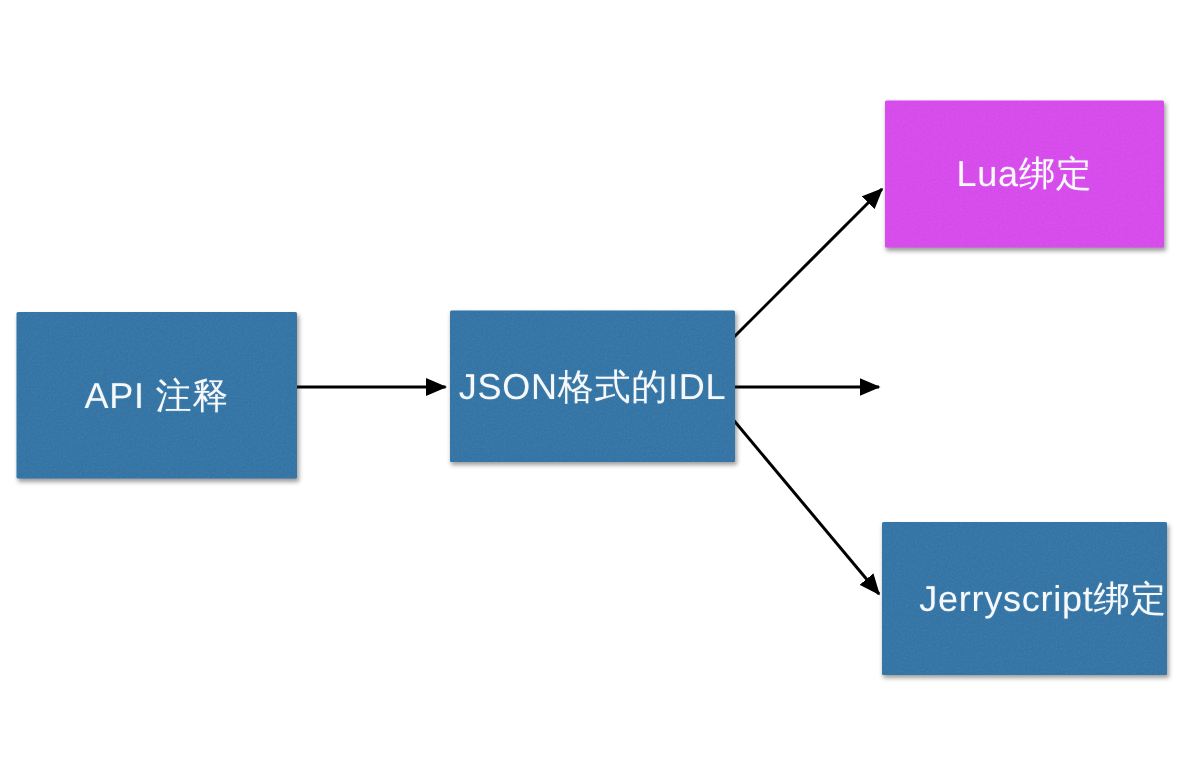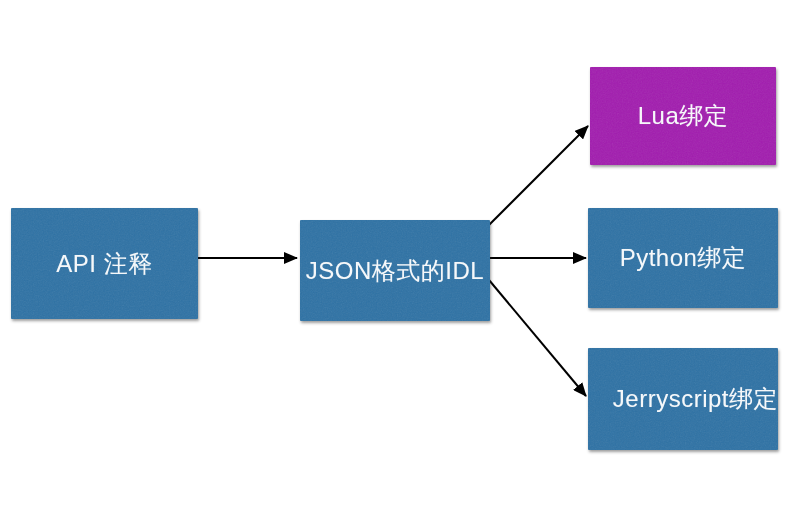--- a/index.html
+++ b/index.html
@@ -71,40 +71,34 @@
     <line stroke-width="2" marker-end="url(#arrow-head)" x1="489" y1="280" x2="586" y2="396" stroke="#000000"></line>
   </svg>
 
   <div class="node" style="left: 11px; top: 208px; width: 187px; height: 111px; background-color: rgb(46, 114, 165); color: rgb(246, 248, 250);">
     <svg class="tex">
         <rect width="100%" height="100%" filter="url(#paper-noise)"></rect>
       </svg>
     <span class="label">API 注释</span>
   </div>
 
-  <div class="node" style="left: 300px; top: 220px; width: 190px; height: 101px; background-color: rgb(46, 114, 165); color: rgb(246, 248, 250);">
+  <div class="node" style="left: 300px; top: 207px; width: 190px; height: 101px; background-color: rgb(46, 114, 165); color: rgb(246, 248, 250);">
     <svg class="tex">
         <rect width="100%" height="100%" filter="url(#paper-noise)"></rect>
       </svg>
     <span class="label">JSON格式的IDL</span>
   </div>
 
-  <div class="node" style="left: 590px; top: 67px; width: 186px; height: 98px; background-color: #a21caf; color: rgb(246, 248, 250);">
+  <div class="node" style="left: 590px; top: 67px; width: 186px; height: 98px; background-color: #d946ef; color: rgb(246, 248, 250);">
     <svg class="tex">
         <rect width="100%" height="100%" filter="url(#paper-noise)"></rect>
       </svg>
     <span class="label">Lua绑定</span>
   </div>
 
-  <div class="node" style="left: 588px; top: 208px; width: 190px; height: 100px; background-color: rgb(46, 114, 165); color: rgb(246, 248, 250);">
-    <svg class="tex">
-        <rect width="100%" height="100%" filter="url(#paper-noise)"></rect>
-      </svg>
-    <span class="label">Python绑定</span>
-  </div>
 
   <div class="node" style="left: 588px; top: 348px; width: 190px; height: 102px; background-color: rgb(46, 114, 165); color: rgb(246, 248, 250); justify-content: flex-end;">
     <svg class="tex">
         <rect width="100%" height="100%" filter="url(#paper-noise)"></rect>
       </svg>
     <span class="label">Jerryscript绑定</span>
   </div>
 
 </div>
 

